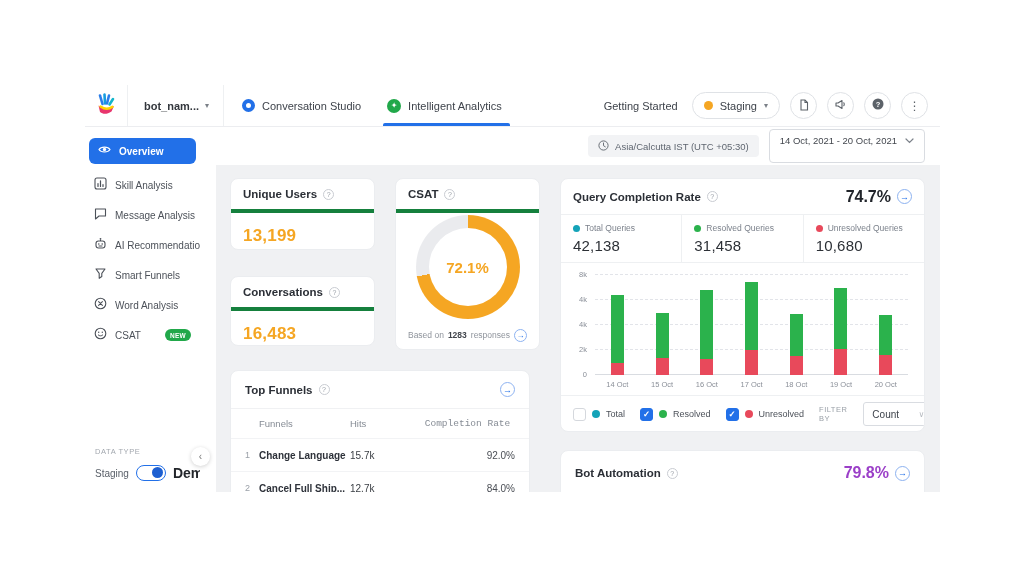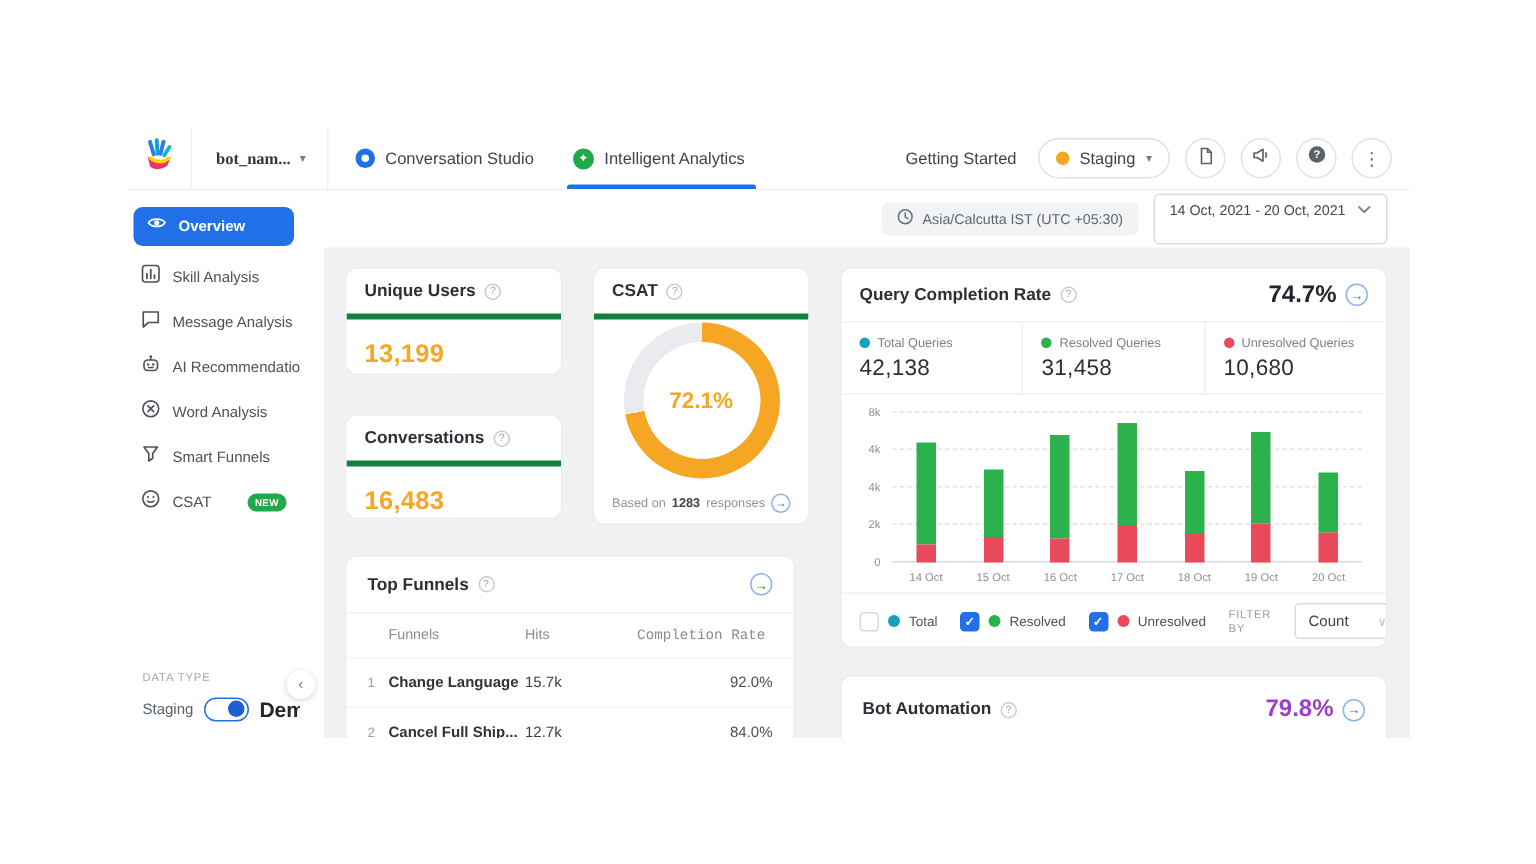--- a/index.html
+++ b/index.html
@@ -3,21 +3,21 @@
 <meta charset="utf-8">
 <style>
   * { margin:0; padding:0; box-sizing:border-box; }
   html,body { width:1024px; height:576px; background:#fff; font-family:"Liberation Sans", sans-serif; }
   .stage { position:relative; width:1024px; height:576px; overflow:hidden; background:#fff; }
   .app { position:absolute; left:85px; top:85px; width:855px; height:407px; background:#fff; overflow:hidden; }
 
   
   .navbar { position:relative; height:42px; display:flex; align-items:stretch; border-bottom:1px solid #ecedf0; background:#fff; }
   .logo-box { width:43px; display:flex; align-items:center; justify-content:center; border-right:1px solid #eef0f2; }
-  .bot-select { display:flex; align-items:center; gap:6px; padding:0 14px 0 16px; border-right:1px solid #eef0f2; cursor:pointer;font-family:Liberation Serif, serif; }
+  .bot-select { display:flex; align-items:center; gap:6px; padding:0 14px 0 16px; border-right:1px solid #eef0f2; cursor:pointer; }
   .bot-select .name { font-size:11px; font-weight:bold; color:#33373d; }
   .caret { font-size:8px; color:#7b8088; }
   .nav-tabs { display:flex; margin-left:18px; gap:26px; }
   .nav-tab { position:relative; display:flex; align-items:center; gap:7px; font-size:11px; color:#3e434b; cursor:pointer; }
   .nav-tab.active::after { content:""; position:absolute; left:-4px; right:-8px; bottom:0; height:3px; background:#2270e8; border-radius:2px 2px 0 0; }
   .ring-icon { width:13px; height:13px; border-radius:50%; border:4px solid #2270e8; background:#fff; }
   .spark-icon { width:14px; height:14px; border-radius:50%; background:#21a84a; color:#fff; display:flex; align-items:center; justify-content:center; font-size:8px; }
   .nav-right { margin-left:auto; display:flex; align-items:center; gap:10px; padding-right:12px; }
   .getting-started { font-size:11px; color:#3e434b; cursor:pointer; margin-right:4px; }
   .env-pill { display:flex; align-items:center; gap:7px; height:27px; padding:0 11px; border:1px solid #dfe2e6; border-radius:15px; cursor:pointer; }
@@ -232,33 +232,33 @@
               <circle cx="4.8" cy="7" r="0.8" fill="#4c5159"></circle>
               <circle cx="8.2" cy="7" r="0.8" fill="#4c5159"></circle>
               <path d="M5 9 h3" stroke="#4c5159" stroke-width="1" stroke-linecap="round"></path>
             </svg>
         </span>
         <span class="lbl">AI Recommendations</span>
       </div>
       <div class="side-item">
         <span>
           <svg width="13" height="13" viewBox="0 0 13 13">
+              <path d="M2 2 h9 L7.8 6.3 V9.5 L5.2 11.3 V6.3 z" fill="none" stroke="#4c5159" stroke-width="1.1" stroke-linejoin="round"></path>
+            </svg>
+        </span>
+        <span class="lbl">Smart Funnels</span>
+      </div>
+      <div class="side-item">
+        <span>
+          <svg width="13" height="13" viewBox="0 0 13 13">
               <circle cx="6.5" cy="6.5" r="5.3" fill="none" stroke="#4c5159" stroke-width="1.1"></circle>
               <path d="M4.6 4.6 L8.4 8.4 M8.4 4.6 L4.6 8.4" stroke="#4c5159" stroke-width="1.1" stroke-linecap="round"></path>
             </svg>
         </span>
         <span class="lbl">Word Analysis</span>
-      </div>
-      <div class="side-item">
-        <span>
-          <svg width="13" height="13" viewBox="0 0 13 13">
-              <path d="M2 2 h9 L7.8 6.3 V9.5 L5.2 11.3 V6.3 z" fill="none" stroke="#4c5159" stroke-width="1.1" stroke-linejoin="round"></path>
-            </svg>
-        </span>
-        <span class="lbl">Smart Funnels</span>
       </div>
       <div class="side-item">
         <span>
           <svg width="13" height="13" viewBox="0 0 13 13">
               <circle cx="6.5" cy="6.5" r="5.3" fill="none" stroke="#4c5159" stroke-width="1.1"></circle>
               <circle cx="4.7" cy="5.3" r="0.7" fill="#4c5159"></circle>
               <circle cx="8.3" cy="5.3" r="0.7" fill="#4c5159"></circle>
               <path d="M4.3 8 c1.2 1.2 3.2 1.2 4.4 0" fill="none" stroke="#4c5159" stroke-width="1" stroke-linecap="round"></path>
             </svg>
         </span>

